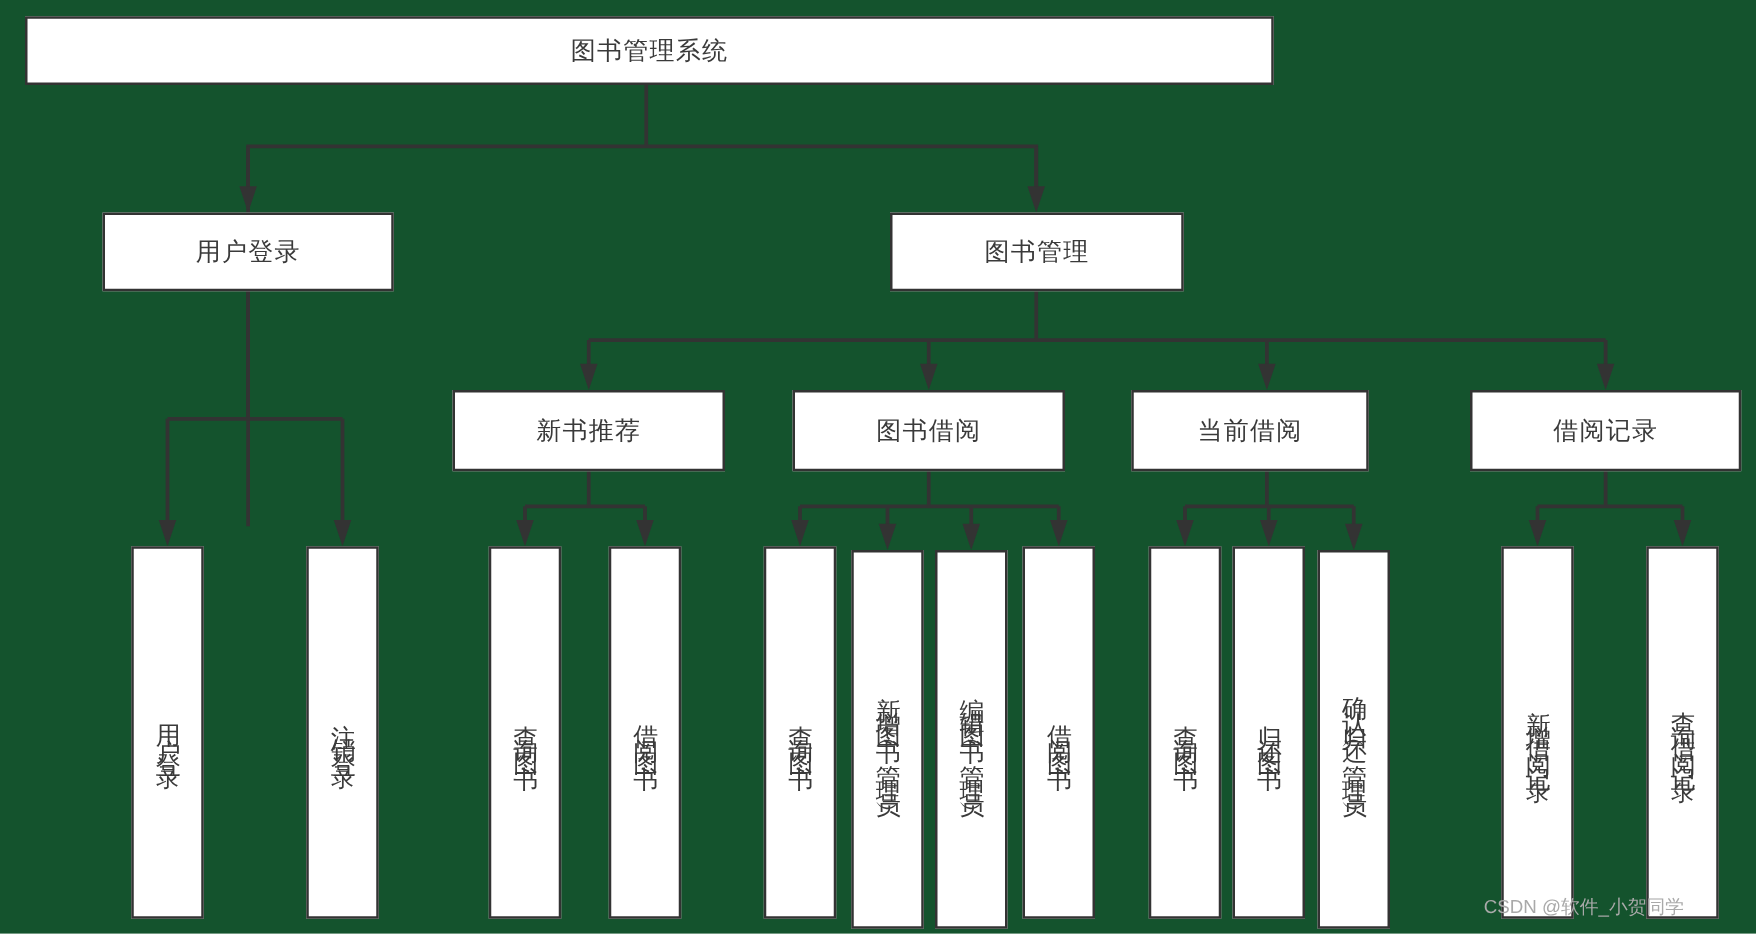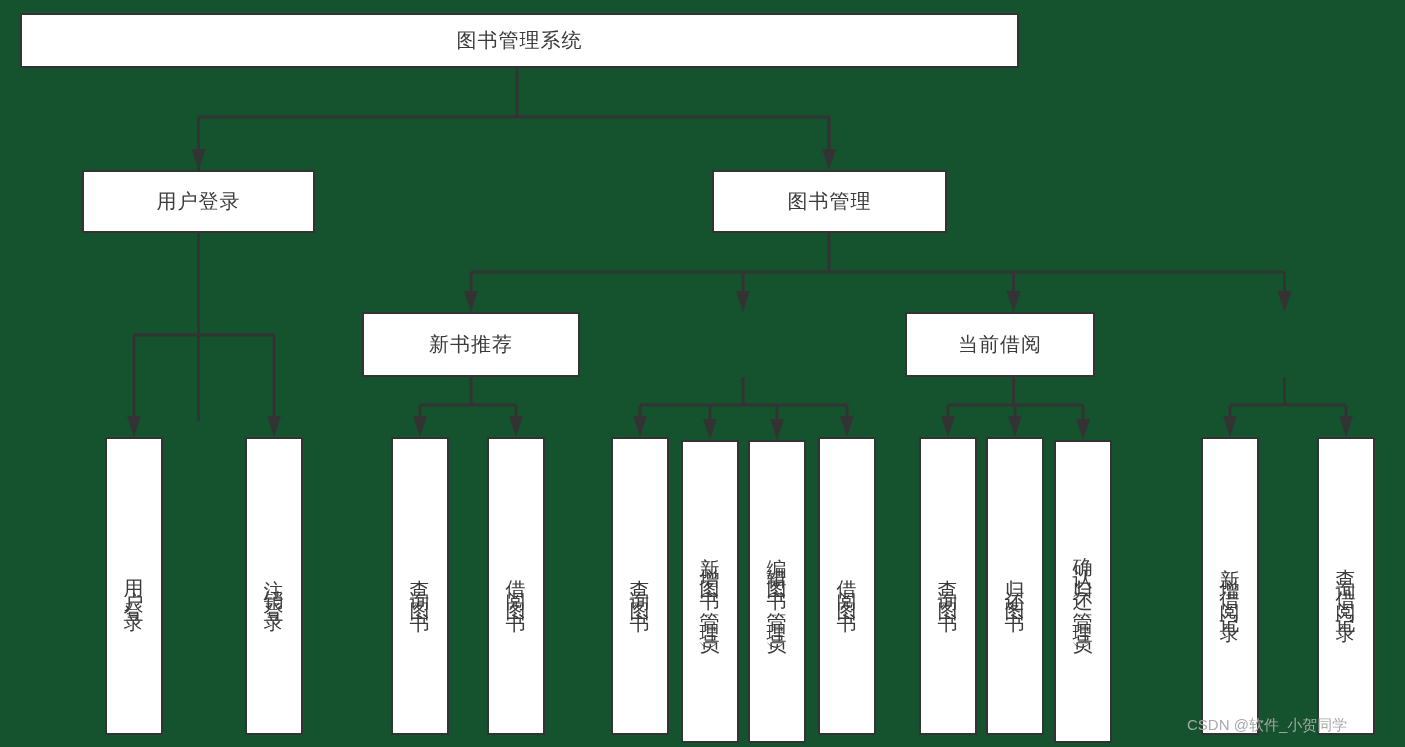--- a/index.html
+++ b/index.html
@@ -109,22 +109,28 @@
   <div class="box h-box n-login">
     <span>用户登录</span>
   </div>
   <div class="box h-box n-mgmt">
     <span>图书管理</span>
   </div>
 
   <div class="box h-box lvl3 n-newbooks">
     <span>新书推荐</span>
   </div>
+  <div class="box h-box lvl3 n-borrow">
+    <span>图书借阅</span>
+  </div>
   <div class="box h-box lvl3 n-current">
     <span>当前借阅</span>
+  </div>
+  <div class="box h-box lvl3 n-records">
+    <span>借阅记录</span>
   </div>
 
   <div class="box v-box leaf lf1">
     <span class="vtext">用户登录</span>
   </div>
   <div class="box v-box leaf lf2">
     <span class="vtext">注销登录</span>
   </div>
 
   <div class="box v-box leaf lf3">

